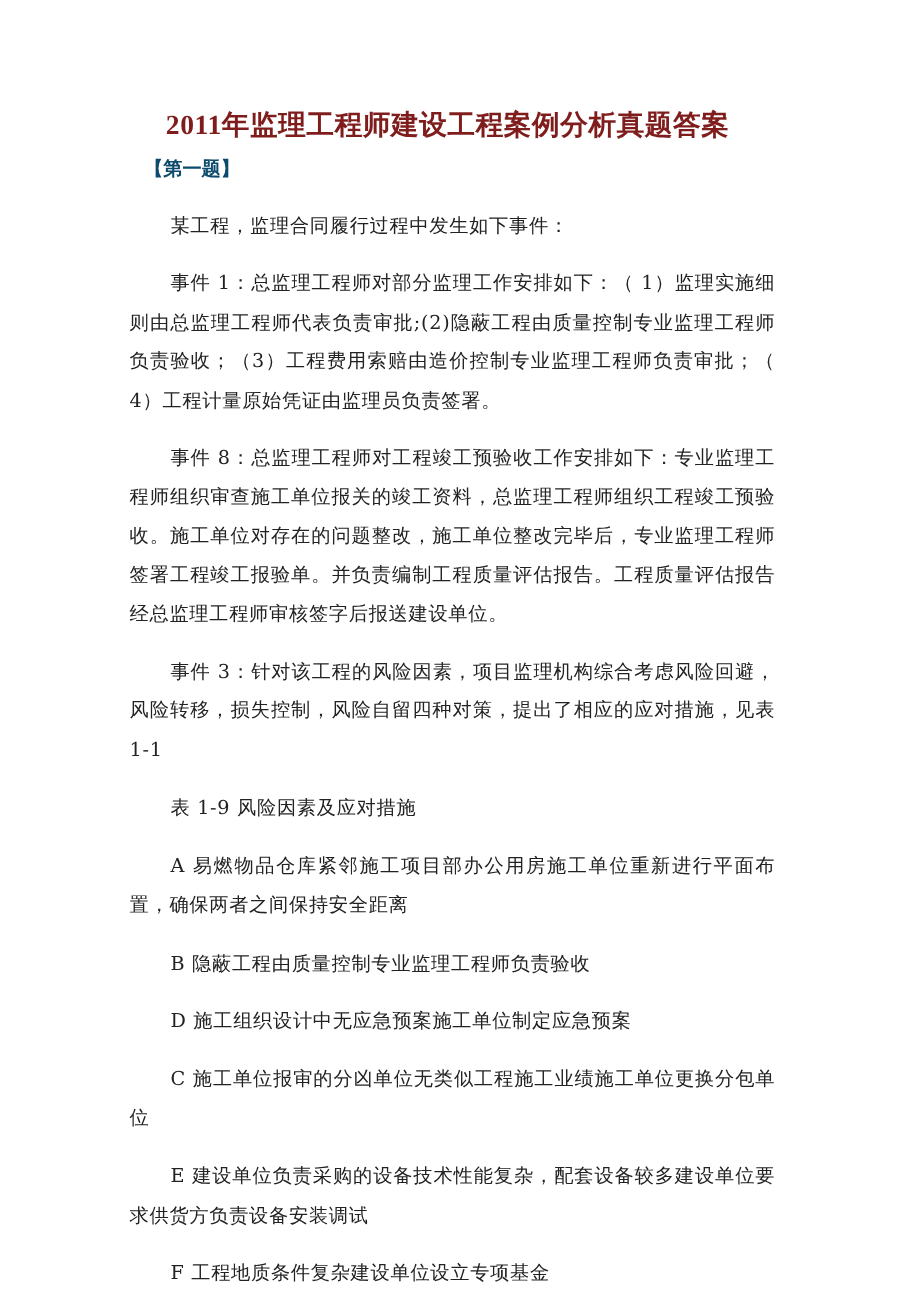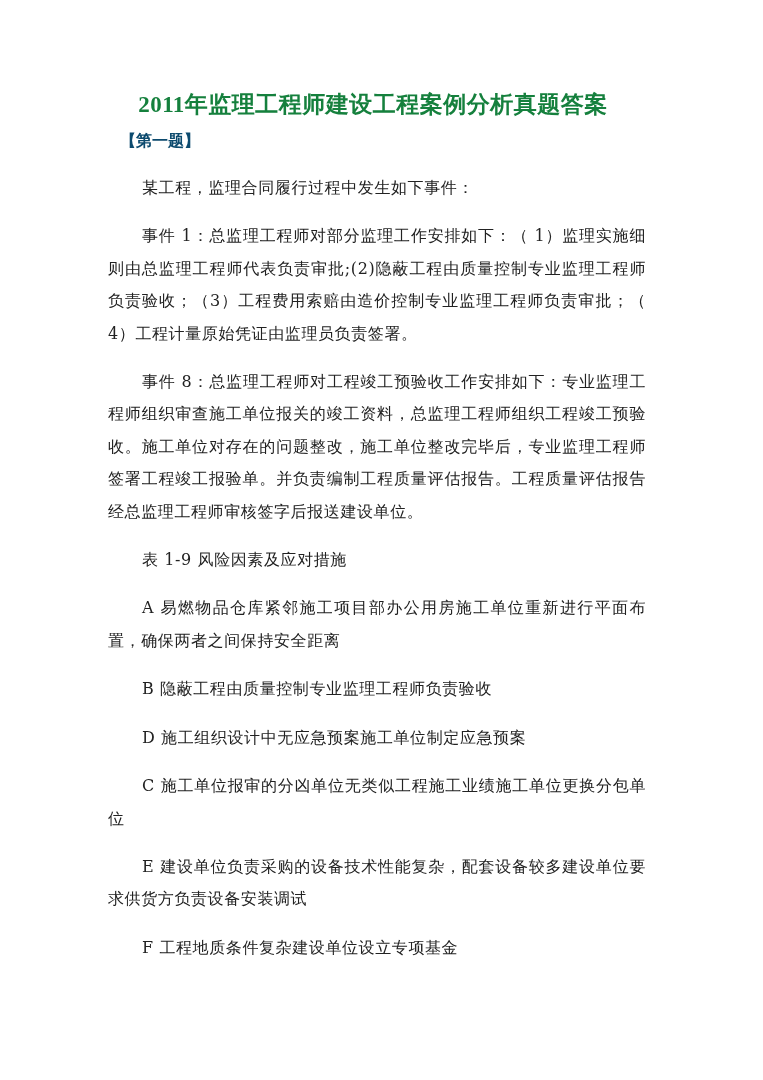--- a/index.html
+++ b/index.html
@@ -22,21 +22,21 @@
     width: 570px;
   }
   .title {
     text-align: center;
     font-family: "Liberation Serif", "DejaVu Serif", serif;
     font-weight: bold;
     font-size: 23px;
     line-height: 30px;
     margin: 0 0 6px -8px;
     letter-spacing: 0.5px;
-    color: #15803d;
+    color: #7f1d1d;
   }
   .section-head {
     font-weight: bold;
     font-size: 16px;
     line-height: 30px;
     margin: 0 0 0 28px;
     color: #0c4a6e;
   }
   p.para {
     margin: 16px;
@@ -52,20 +52,21 @@
 </head>
 <body>
 
 <div class="page">
   <h1 class="title">2011年监理工程师建设工程案例分析真题答案</h1>
   <div class="section-head">【第一题】</div>
 
   <p class="para">某工程，监理合同履行过程中发生如下事件：</p>
   <p class="para">事件 1：总监理工程师对部分监理工作安排如下：（ 1）监理实施细则由总监理工程师代表负责审批;(2)隐蔽工程由质量控制专业监理工程师负责验收；（3）工程费用索赔由造价控制专业监理工程师负责审批；（ 4）工程计量原始凭证由监理员负责签署。</p>
   <p class="para">事件 8：总监理工程师对工程竣工预验收工作安排如下：专业监理工程师组织审查施工单位报关的竣工资料，总监理工程师组织工程竣工预验收。施工单位对存在的问题整改，施工单位整改完毕后，专业监理工程师签署工程竣工报验单。并负责编制工程质量评估报告。工程质量评估报告经总监理工程师审核签字后报送建设单位。</p>
+  <p class="para">事件 3：针对该工程的风险因素，项目监理机构综合考虑风险回避，风险转移，损失控制，风险自留四种对策，提出了相应的应对措施，见表 1-1</p>
   <p class="para">表 1-9 风险因素及应对措施</p>
   <p class="para">A 易燃物品仓库紧邻施工项目部办公用房施工单位重新进行平面布置，确保两者之间保持安全距离</p>
   <p class="para">B 隐蔽工程由质量控制专业监理工程师负责验收</p>
   <p class="para">D 施工组织设计中无应急预案施工单位制定应急预案</p>
   <p class="para">C 施工单位报审的分凶单位无类似工程施工业绩施工单位更换分包单位</p>
   <p class="para">E 建设单位负责采购的设备技术性能复杂，配套设备较多建设单位要求供货方负责设备安装调试</p>
   <p class="para">F 工程地质条件复杂建设单位设立专项基金</p>
 </div>
 
 </body></html>

